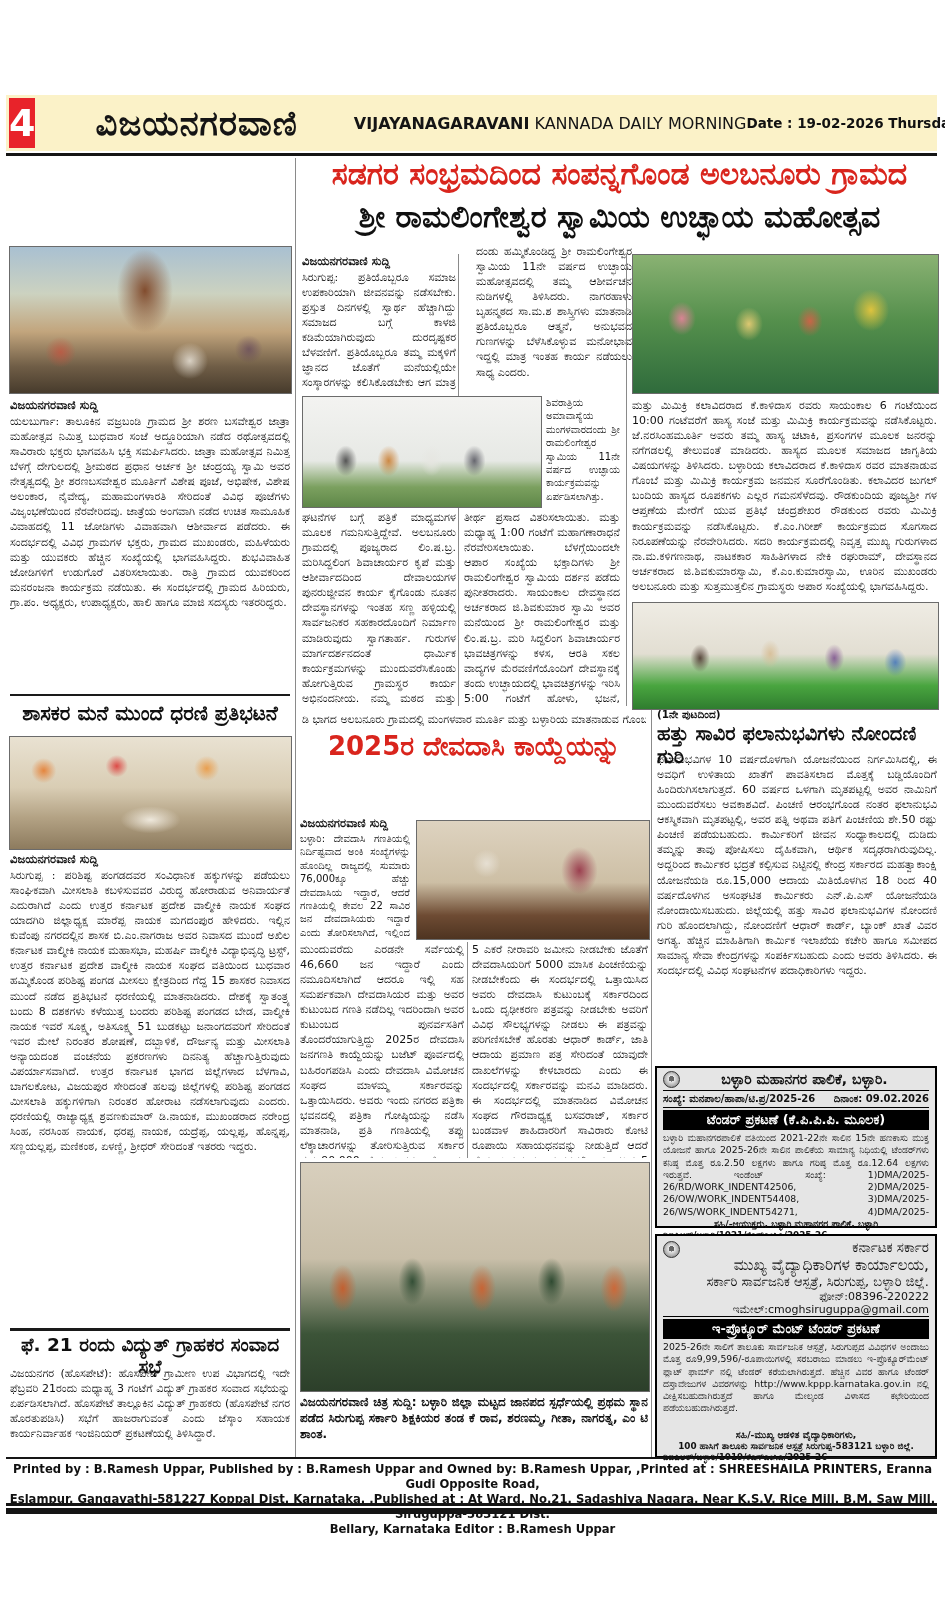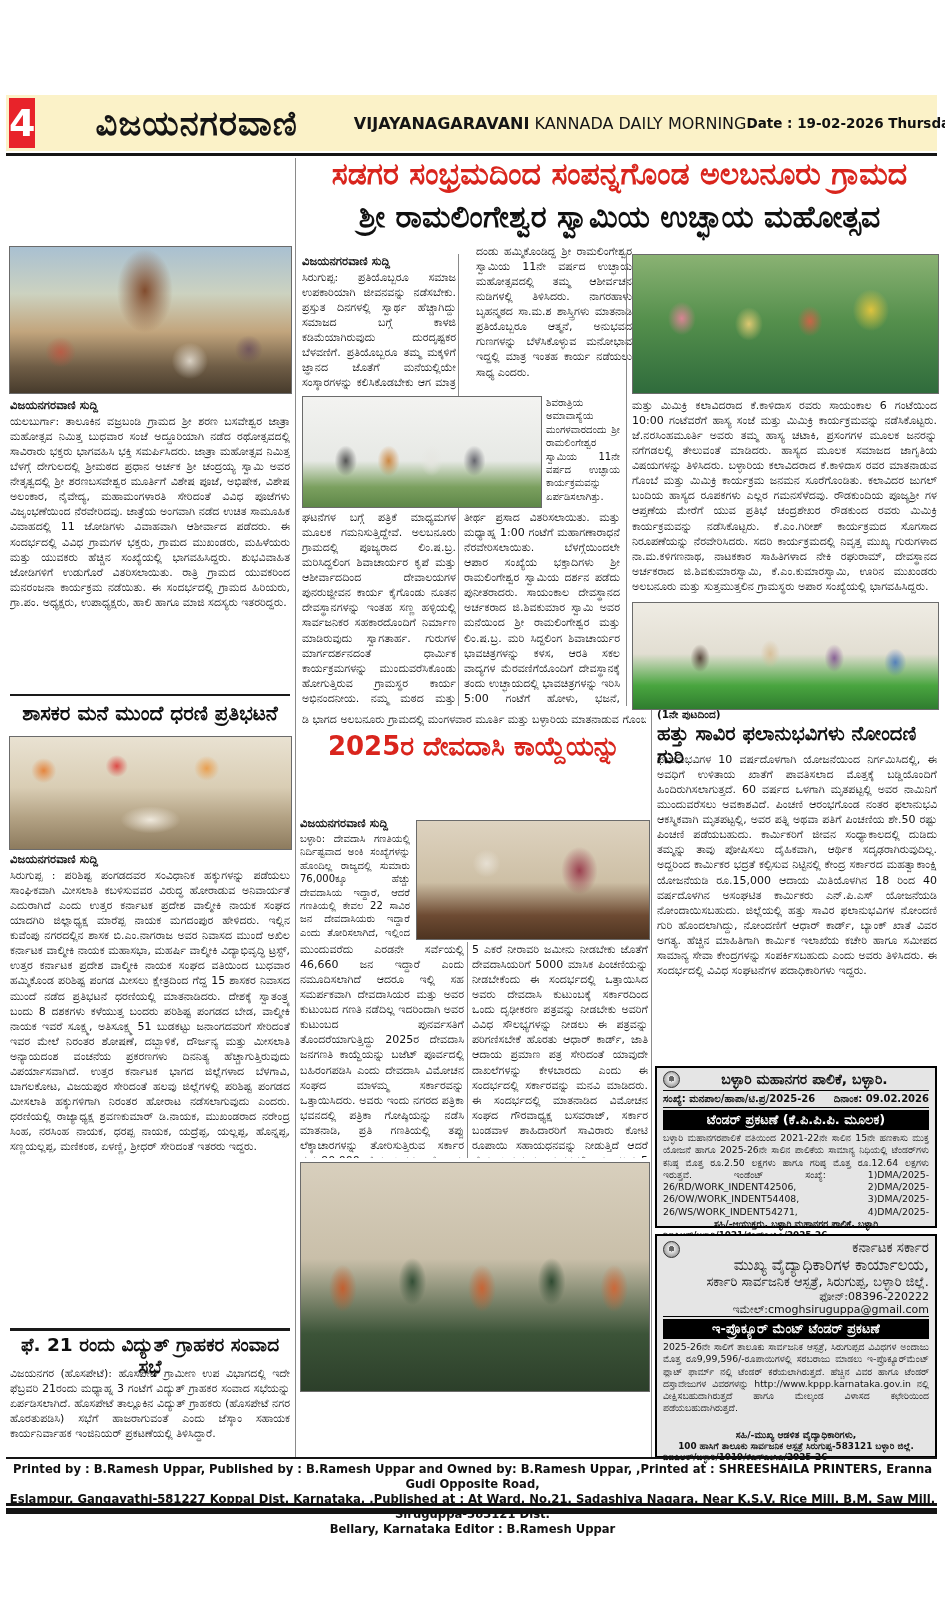--- a/index.html
+++ b/index.html
@@ -139,20 +139,21 @@
   <div class="abs body-txt" style="left:302px;top:712px;width:344px;height:15px;white-space:nowrap;">ಡಿ ಭಾಗದ ಅಲಬನೂರು ಗ್ರಾಮದಲ್ಲಿ ಮಂಗಳವಾರ ಮೂರ್ತಿ ಮತ್ತು ಬಳ್ಳಾರಿಯ ಮಾತನಾಡುವ ಗೊಂಬೆ</div>
 
   <div class="abs hl-red" style="left:300px;top:730px;width:348px;font-size:26px;line-height:1.25;">2025ರ ದೇವದಾಸಿ ಕಾಯ್ದೆಯನ್ನು</div>
   <div class="abs dateline" style="left:300px;top:816px;width:110px;">ವಿಜಯನಗರವಾಣಿ ಸುದ್ದಿ</div>
   <div class="abs body-sm" style="left:300px;top:832px;width:110px;height:106px;">ಬಳ್ಳಾರಿ: ದೇವದಾಸಿ ಗಣತಿಯಲ್ಲಿ ನಿರ್ದಿಷ್ಟವಾದ ಅಂಕಿ ಸಂಖ್ಯೆಗಳನ್ನು ಹೊಂದಿಲ್ಲ ರಾಜ್ಯದಲ್ಲಿ ಸುಮಾರು 76,000ಕ್ಕೂ ಹೆಚ್ಚು ದೇವದಾಸಿಯ ಇದ್ದಾರೆ, ಆದರೆ ಗಣತಿಯಲ್ಲಿ ಕೇವಲ 22 ಸಾವಿರ ಜನ ದೇವದಾಸಿಯರು ಇದ್ದಾರೆ ಎಂದು ತೋರಿಸಲಾಗಿದೆ, ಇಲ್ಲಿಂದ ಎರಡನೇ ಸರ್ವೆ</div>
   <div class="abs ph ph-press" style="left:416px;top:820px;width:232px;height:118px;"></div>
   <div class="abs body-txt" style="left:300px;top:942px;width:164px;height:216px;">ಮುಂದುವರೆದು ಎರಡನೇ ಸರ್ವೆಯಲ್ಲಿ 46,660 ಜನ ಇದ್ದಾರೆ ಎಂದು ನಮೂದಿಸಲಾಗಿದೆ ಆದರೂ ಇಲ್ಲಿ ಸಹ ಸಮರ್ಪಕವಾಗಿ ದೇವದಾಸಿಯರ ಮತ್ತು ಅವರ ಕುಟುಂಬದ ಗಣತಿ ನಡೆದಿಲ್ಲ ಇದರಿಂದಾಗಿ ಅವರ ಕುಟುಂಬದ ಪುನರ್ವಸತಿಗೆ ತೊಂದರೆಯಾಗುತ್ತಿದ್ದು 2025ರ ದೇವದಾಸಿ ಜನಗಣತಿ ಕಾಯ್ದೆಯನ್ನು ಬಜೆಟ್ ಪೂರ್ವದಲ್ಲಿ ಬಹಿರಂಗಪಡಿಸಿ ಎಂದು ದೇವದಾಸಿ ವಿಮೋಚನ ಸಂಘದ ಮಾಳಮ್ಮ ಸರ್ಕಾರವನ್ನು ಒತ್ತಾಯಿಸಿದರು. ಅವರು ಇಂದು ನಗರದ ಪತ್ರಿಕಾ ಭವನದಲ್ಲಿ ಪತ್ರಿಕಾ ಗೋಷ್ಠಿಯನ್ನು ನಡೆಸಿ ಮಾತನಾಡಿ, ಪ್ರತಿ ಗಣತಿಯಲ್ಲಿ ತಪ್ಪು ಲೆಕ್ಕಾಚಾರಗಳನ್ನು ತೋರಿಸುತ್ತಿರುವ ಸರ್ಕಾರ ಈಗ 90,000 ದೇವದಾಸಿಯರಿದ್ದಾರೆ ಎಂದು ವರದಿಯಲ್ಲಿ ಹೇಳಲಾಗುತ್ತಿದೆ ಆದರೆ 2.5 ರಿಂದ 3, ಲಕ್ಷದಷ್ಟು ದೇವದಾಸಿ ಅವರ ಅವಲಂಬಿತರಿದ್ದಾರೆ, ಈ ಕುಟುಂಬಗಳ ಸರ್ವತೋಮುಖ ಅಭಿವೃದ್ಧಿಗಾಗಿ ಸರ್ಕಾರ ಎಸ್.ಟಿ.ಪಿ.ಸಿ ಅಥವಾ ಇನ್ಯಾವುದೋ ಯೋಜನೆಯಿಂದ ಇವರ ಕುಟುಂಬವನ್ನು, ಪುನರ್ ವಸತಿ ಗೊಳಿಸಬಹುದು ಆದರೆ ಸರ್ಕಾರ ದೇವದಾಸಿ ಮತ್ತು ಅವರ ಕುಟುಂಬದ ಕುರಿತು ದಿವ್ಯ ನಿರ್ಲಕ್ಷ್ಯ ವಹಿಸುತ್ತಿದೆ ಎಂದು ಅವರು ಅಸಮಾಧಾನವನ್ನು ವ್ಯಕ್ತಪಡಿಸಿದರು.</div>
   <div class="abs body-txt" style="left:472px;top:942px;width:176px;height:216px;">5 ಎಕರೆ ನೀರಾವರಿ ಜಮೀನು ನೀಡಬೇಕು ಜೊತೆಗೆ ದೇವದಾಸಿಯರಿಗೆ 5000 ಮಾಸಿಕ ಪಿಂಚಣಿಯನ್ನು ನೀಡಬೇಕೆಂದು ಈ ಸಂದರ್ಭದಲ್ಲಿ ಒತ್ತಾಯಿಸಿದ ಅವರು ದೇವದಾಸಿ ಕುಟುಂಬಕ್ಕೆ ಸರ್ಕಾರದಿಂದ ಒಂದು ದೃಢೀಕರಣ ಪತ್ರವನ್ನು ನೀಡಬೇಕು ಅವರಿಗೆ ವಿವಿಧ ಸೌಲಭ್ಯಗಳನ್ನು ನೀಡಲು ಈ ಪತ್ರವನ್ನು ಪರಿಗಣಿಸಬೇಕೆ ಹೊರತು ಆಧಾರ್ ಕಾರ್ಡ್, ಜಾತಿ ಆದಾಯ ಪ್ರಮಾಣ ಪತ್ರ ಸೇರಿದಂತೆ ಯಾವುದೇ ದಾಖಲೆಗಳನ್ನು ಕೇಳಬಾರದು ಎಂದು ಈ ಸಂದರ್ಭದಲ್ಲಿ ಸರ್ಕಾರವನ್ನು ಮನವಿ ಮಾಡಿದರು. ಈ ಸಂದರ್ಭದಲ್ಲಿ ಮಾತನಾಡಿದ ವಿಮೋಚನ ಸಂಘದ ಗೌರವಾಧ್ಯಕ್ಷ ಬಸವರಾಜ್, ಸರ್ಕಾರ ಬಂಡವಾಳ ಶಾಹಿದಾರರಿಗೆ ಸಾವಿರಾರು ಕೋಟಿ ರೂಪಾಯಿ ಸಹಾಯಧನವನ್ನು ನೀಡುತ್ತಿದೆ ಆದರೆ ದೇವದಾಸಿಯರ ಸಹಾಯಧನದಲ್ಲಿ ಬಡ್ಡಿ ರಹಿತ 5 ಲಕ್ಷಗಳ ಸಾಲವನ್ನು ನೀಡುವಲ್ಲಿ ಮೀನಾ ಮೇಷ ಎಣಿಸುತ್ತಿದೆ ಎಂದು ಸರ್ಕಾರದ ವಿರುದ್ಧ ಕಿಡಿಕಾರಿದ ಬಸವರಾಜ್. ದೇವದಾಸಿ ಪದ್ಧತಿಯಲ್ಲಿ ಮುತ್ತು ಕಟ್ಟಿ ಮಕ್ಕಳ ಜನನಕ್ಕೆ ಕಾರಣರಾದವರನ್ನು, ತಂದೆಯನ್ನಾಗಿ ಪರಿಗಣಿಸಬೇಕು ಮತ್ತು ಅವರ ಆಸ್ತಿಯಲ್ಲಿ ಆ ಮಕ್ಕಳಿಗೆ ಹಾಗು ದೇವದಾಸಿಯ ಸಂರಕ್ಷಣೆ ಆಗಬೇಕು ಎಂದರು.</div>
   <div class="abs vrule" style="left:467px;top:942px;height:216px;"></div>
   <div class="abs ph ph-folk" style="left:300px;top:1162px;width:348px;height:228px;"></div>
+  <div class="abs" style="left:300px;top:1394px;width:348px;font-size:12px;font-weight:bold;line-height:1.35;text-align:justify;">ವಿಜಯನಗರವಾಣಿ ಚಿತ್ರ ಸುದ್ದಿ: ಬಳ್ಳಾರಿ ಜಿಲ್ಲಾ ಮಟ್ಟದ ಜಾನಪದ ಸ್ಪರ್ಧೆಯಲ್ಲಿ ಪ್ರಥಮ ಸ್ಥಾನ ಪಡೆದ ಸಿರುಗುಪ್ಪ ಸರ್ಕಾರಿ ಶಿಕ್ಷಕಿಯರ ತಂಡ ಕೆ ರಾವ, ಶರಣಮ್ಮ, ಗೀತಾ, ನಾಗರತ್ನ, ಎಂ ಟಿ ಶಾಂತ.</div>
 
   <div class="abs vrule" style="left:651px;top:710px;height:748px;"></div>
 
   <div class="abs" style="left:657px;top:708px;width:280px;font-size:10.5px;font-weight:bold;">(1ನೇ ಪುಟದಿಂದ)</div>
   <div class="abs hl-blk" style="left:657px;top:722px;width:280px;font-size:19.5px;text-align:left;">ಹತ್ತು ಸಾವಿರ ಫಲಾನುಭವಿಗಳು ನೋಂದಣಿ ಗುರಿ</div>
   <div class="abs body-txt" style="left:657px;top:752px;width:280px;height:310px;">ಫಲಾನುಭವಿಗಳ 10 ವರ್ಷದೊಳಗಾಗಿ ಯೋಜನೆಯಿಂದ ನಿರ್ಗಮಿಸಿದಲ್ಲಿ, ಈ ಅವಧಿಗೆ ಉಳಿತಾಯ ಖಾತೆಗೆ ಪಾವತಿಸಲಾದ ಮೊತ್ತಕ್ಕೆ ಬಡ್ಡಿಯೊಂದಿಗೆ ಹಿಂದಿರುಗಿಸಲಾಗುತ್ತದೆ. 60 ವರ್ಷದ ಒಳಗಾಗಿ ಮೃತಪಟ್ಟಲ್ಲಿ ಅವರ ನಾಮಿನಿಗೆ ಮುಂದುವರೆಸಲು ಅವಕಾಶವಿದೆ. ಪಿಂಚಣಿ ಆರಂಭಗೊಂಡ ನಂತರ ಫಲಾನುಭವಿ ಆಕಸ್ಮಿಕವಾಗಿ ಮೃತಪಟ್ಟಲ್ಲಿ, ಅವರ ಪತ್ನಿ ಅಥವಾ ಪತಿಗೆ ಪಿಂಚಣಿಯ ಶೇ.50 ರಷ್ಟು ಪಿಂಚಣಿ ಪಡೆಯಬಹುದು. ಕಾರ್ಮಿಕರಿಗೆ ಜೀವನ ಸಂಧ್ಯಾಕಾಲದಲ್ಲಿ ದುಡಿದು ತಮ್ಮನ್ನು ತಾವು ಪೋಷಿಸಲು ದೈಹಿಕವಾಗಿ, ಆರ್ಥಿಕ ಸದೃಢರಾಗಿರುವುದಿಲ್ಲ. ಅದ್ದರಿಂದ ಕಾರ್ಮಿಕರ ಭದ್ರತೆ ಕಲ್ಪಿಸುವ ನಿಟ್ಟಿನಲ್ಲಿ ಕೇಂದ್ರ ಸರ್ಕಾರದ ಮಹತ್ವಾಕಾಂಕ್ಷಿ ಯೋಜನೆಯಡಿ ರೂ.15,000 ಆದಾಯ ಮಿತಿಯೊಳಗಿನ 18 ರಿಂದ 40 ವರ್ಷದೊಳಗಿನ ಅಸಂಘಟಿತ ಕಾರ್ಮಿಕರು ಎನ್.ಪಿ.ಎಸ್ ಯೋಜನೆಯಡಿ ನೋಂದಾಯಿಸಬಹುದು. ಜಿಲ್ಲೆಯಲ್ಲಿ ಹತ್ತು ಸಾವಿರ ಫಲಾನುಭವಿಗಳ ನೋಂದಣಿ ಗುರಿ ಹೊಂದಲಾಗಿದ್ದು, ನೋಂದಣಿಗೆ ಆಧಾರ್ ಕಾರ್ಡ್, ಬ್ಯಾಂಕ್ ಖಾತೆ ವಿವರ ಅಗತ್ಯ. ಹೆಚ್ಚಿನ ಮಾಹಿತಿಗಾಗಿ ಕಾರ್ಮಿಕ ಇಲಾಖೆಯ ಕಚೇರಿ ಹಾಗೂ ಸಮೀಪದ ಸಾಮಾನ್ಯ ಸೇವಾ ಕೇಂದ್ರಗಳನ್ನು ಸಂಪರ್ಕಿಸಬಹುದು ಎಂದು ಅವರು ತಿಳಿಸಿದರು. ಈ ಸಂದರ್ಭದಲ್ಲಿ ವಿವಿಧ ಸಂಘಟನೆಗಳ ಪದಾಧಿಕಾರಿಗಳು ಇದ್ದರು.</div>
 
   <div class="abs tender" style="left:655px;top:1066px;width:282px;height:162px;">
     <div class="t-head">
       <span class="emblem"></span>

